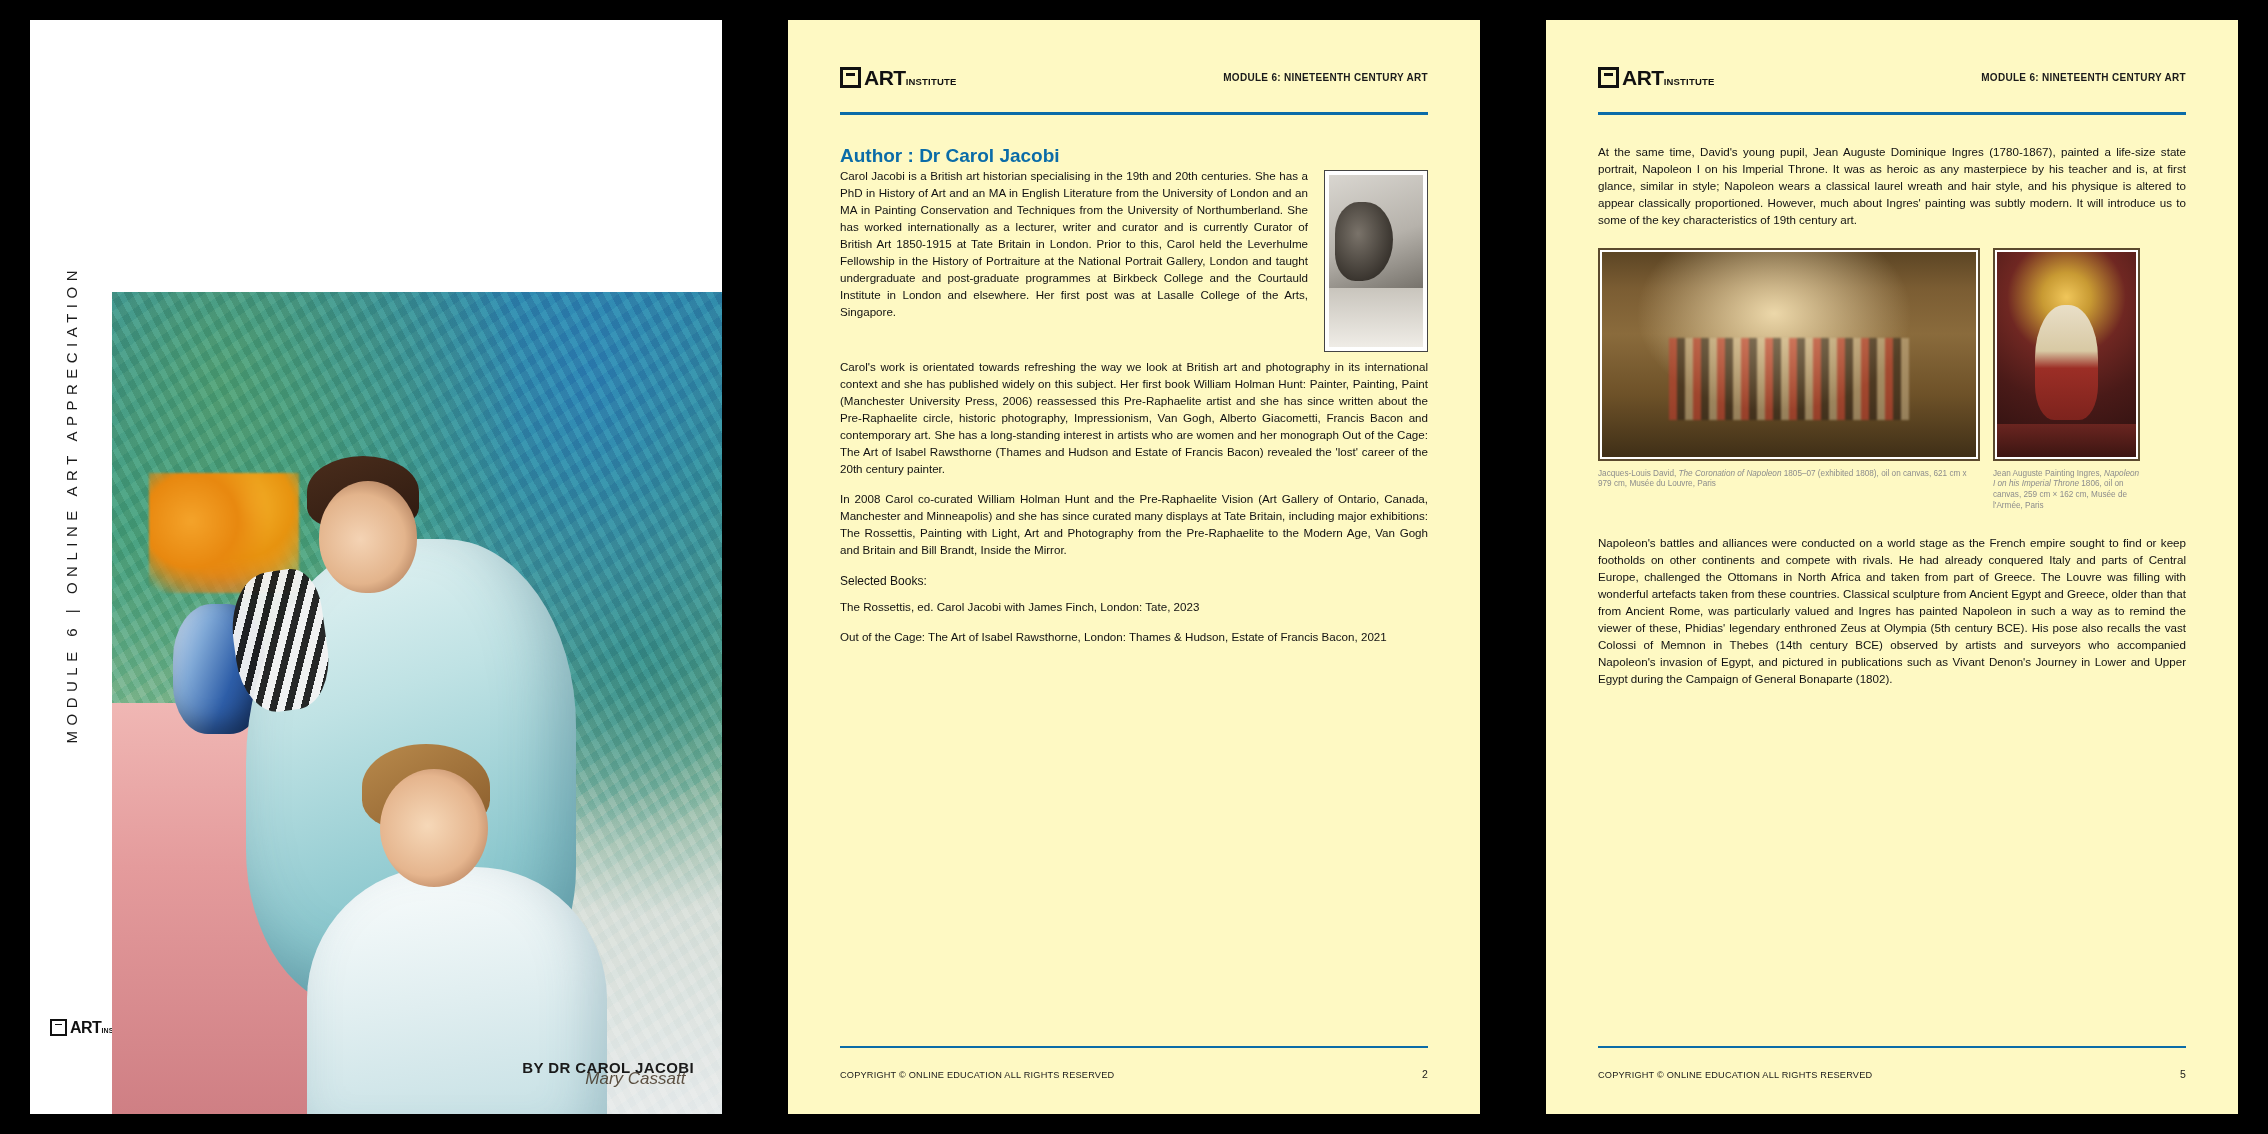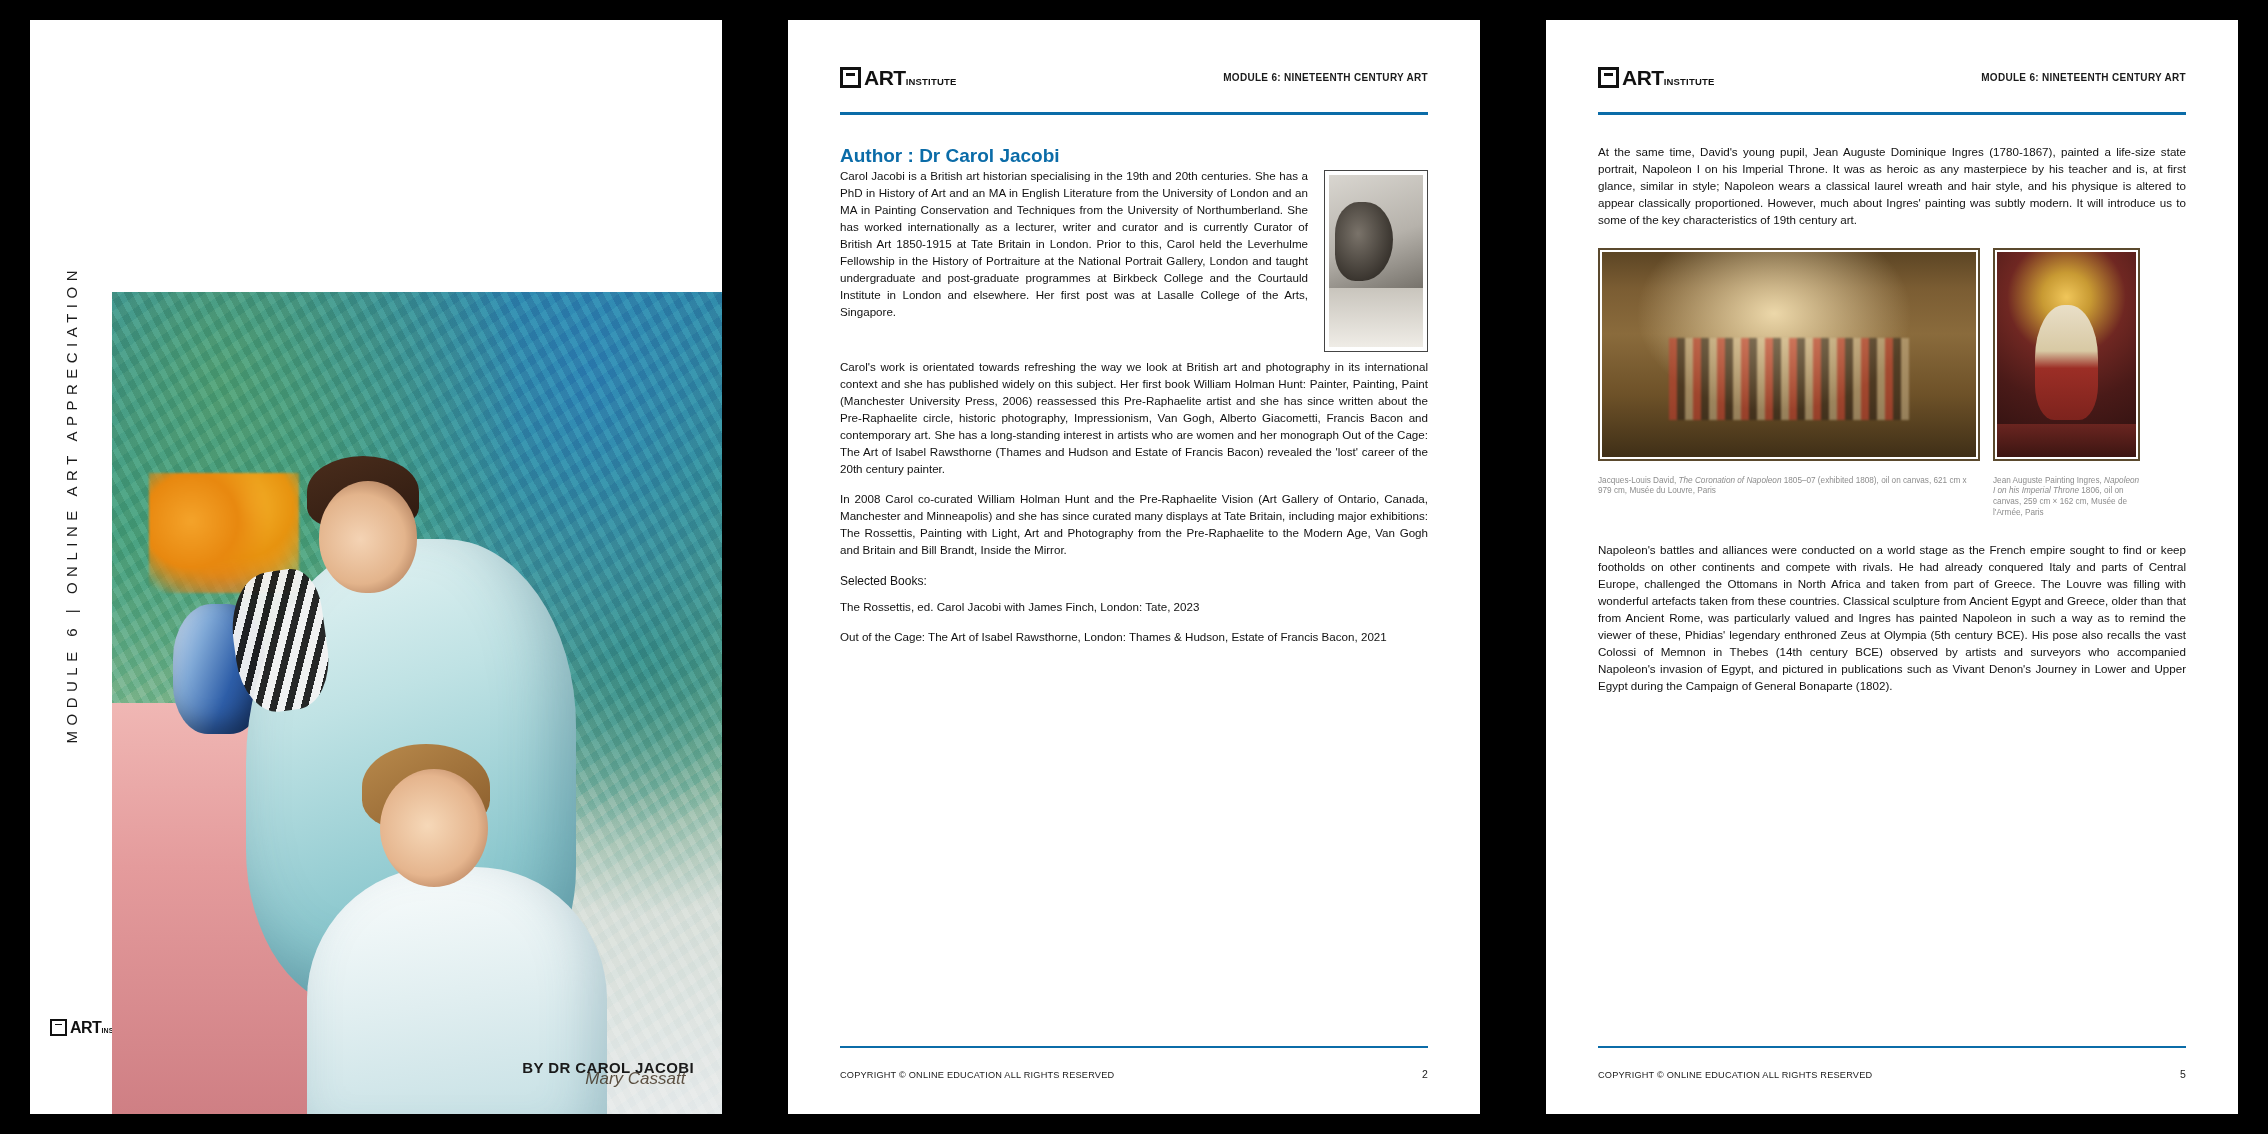--- a/index.html
+++ b/index.html
@@ -104,21 +104,21 @@
     letter-spacing: 0.2px;
   }
   .cover-logo .logomark .mark { width: 17px; height: 17px; border-width: 2.5px;}
   .cover-logo .logomark .word { font-size: 16px; }
   .cover-logo .logomark .word small { font-size: 7px; }
 
   
   .page {
     position: relative;
     width: 692px; height: 1094px;
-    background: #ffffff;
+    background: #fef9c3;
     flex: 0 0 auto;
     padding: 40px 52px 0 52px;
   }
   .page-header {
     display: flex;
     align-items: center;
     justify-content: space-between;
     height: 34px;
   }
   .module-label {
@@ -235,21 +235,21 @@
   .fig-b .canvas:after {
     content:"";
     position:absolute; left:0; bottom:0;
     width:100%; height:16%;
     background: linear-gradient(0deg,#3c1512 0%, #6a2520 100%);
   }
   .caption {
     font-size: 8.2px;
     line-height: 1.32;
     color: #8d8d8d;
-    margin-top: 15px;
+    margin-top: 8px;
   }
   .caption em { font-style: italic; }
 
   .bottom-rule {
     position: absolute;
     left: 52px; right: 52px; bottom: 66px;
     height: 2.5px;
     background: #0b6ca8;
   }
   .page-footer {

